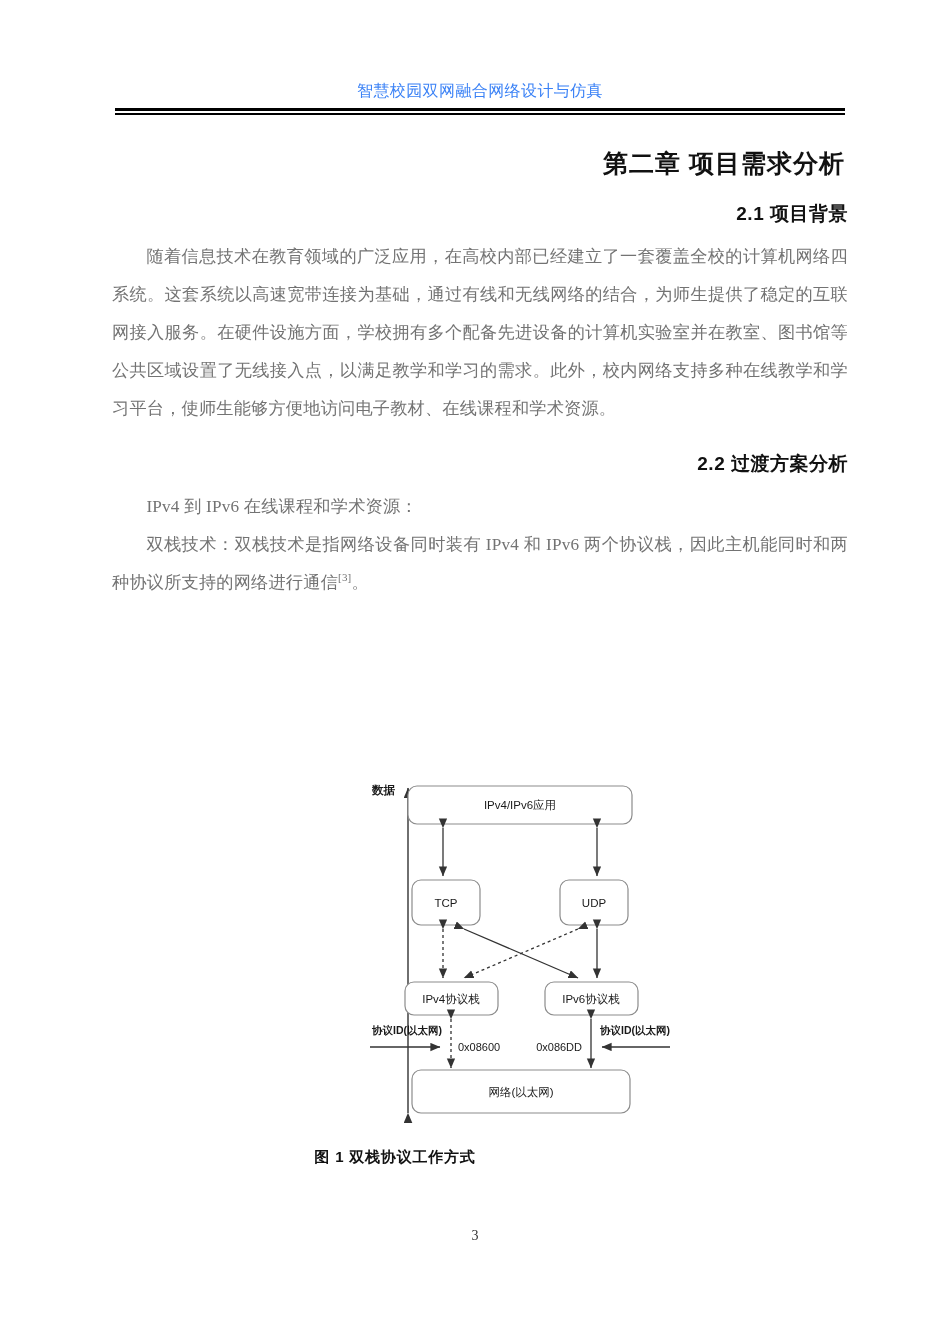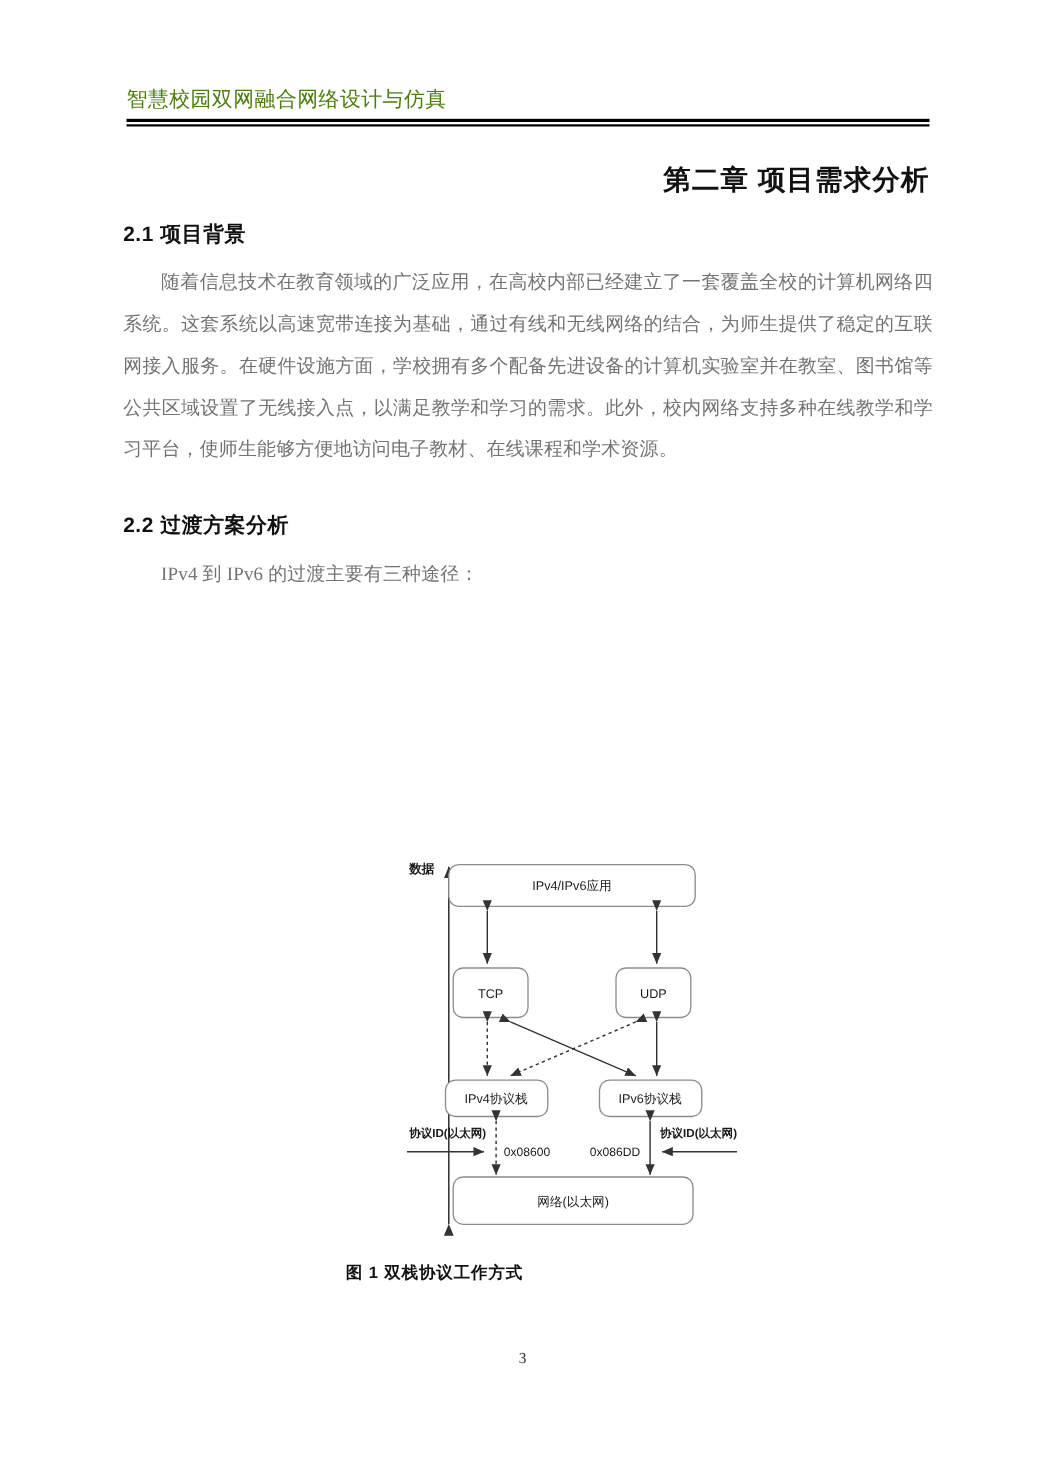--- a/index.html
+++ b/index.html
@@ -24,25 +24,25 @@
   }
 
   
   .header-area {
     position: absolute;
     left: 115px;
     top: 80px;
     width: 730px;
   }
   .header-title {
-    text-align: left;
-    font-family: "Liberation Serif", "DejaVu Serif", serif;
-    font-size: 19px;
+    text-align: center;
+    font-family: "Liberation Serif", "DejaVu Serif", serif;
+    font-size: 16px;
     letter-spacing: 0.4px;
-    color: #4d7c0f;
+    color: #3b82f6;
     line-height: 22px;
   }
   .header-rule {
     margin-top: 6px;
     width: 730px;
   }
   .header-rule .r1 {
     height: 3px;
     background: #000000;
   }
@@ -78,23 +78,24 @@
   }
 
   h2.section {
     font-family: "Liberation Sans", "DejaVu Sans", sans-serif;
     font-weight: bold;
     font-size: 19px;
     letter-spacing: 0.5px;
     color: #111111;
     margin: 0 0 10px 0;
     line-height: 28px;
+    text-align: right;
   }
   h2.section.second {
-    margin-top: 37px;
+    margin-top: 22px;
   }
 
   p.body {
     font-family: "Liberation Serif", "DejaVu Serif", serif;
     font-size: 17.2px;
     line-height: 38px;
     text-align: justify;
     text-justify: inter-ideograph;
     margin: 0;
     color: #737373;
@@ -169,22 +170,23 @@
 
   <div class="content">
 
     <h2 class="section">2.1 项目背景</h2>
 
     <p class="body indent">随着信息技术在教育领域的广泛应用，在高校内部已经建立了一套覆盖全校的计算机网络四系统。这套系统以高速宽带连接为基础，通过有线和无线网络的结合，为师生提供了稳定的互联网接入服务。在硬件设施方面，学校拥有多个配备先进设备的计算机实验室并在教室、图书馆等公共区域设置了无线接入点，以满足教学和学习的需求。此外，校内网络支持多种在线教学和学习平台，使师生能够方便地访问电子教材、在线课程和学术资源。</p>
 
 
     <h2 class="section second">2.2 过渡方案分析</h2>
 
-    <p class="body indent">IPv4 到 IPv6 的过渡主要有三种途径：</p>
-
+    <p class="body indent">IPv4 到 IPv6 在线课程和学术资源：</p>
+
+    <p class="body indent"><span>双栈技术：双栈技术是指网络设备同时装有 IPv4 和 IPv6 两个协议栈，因此主机能同时和两种协议所支持的网络进行通信</span><sup class="cite">[3]</sup><span>。</span></p>
   </div>
 
   <div class="figure-wrap" style="padding-left: 330px;">
     <svg class="figure-svg-holder" width="620" height="360" viewBox="0 0 950 360">
       <defs>
         <marker id="ah" markerWidth="9" markerHeight="9" refX="7.4" refY="3.2" orient="auto" markerUnits="strokeWidth">
           <path d="M0,0 L7.6,3.2 L0,6.4 z" fill="#333333"></path>
         </marker>
         <marker id="ahs" markerWidth="9" markerHeight="9" refX="7.4" refY="3.2" orient="auto" markerUnits="strokeWidth">
           <path d="M0,0 L7.6,3.2 L0,6.4 z" fill="#333333"></path>

